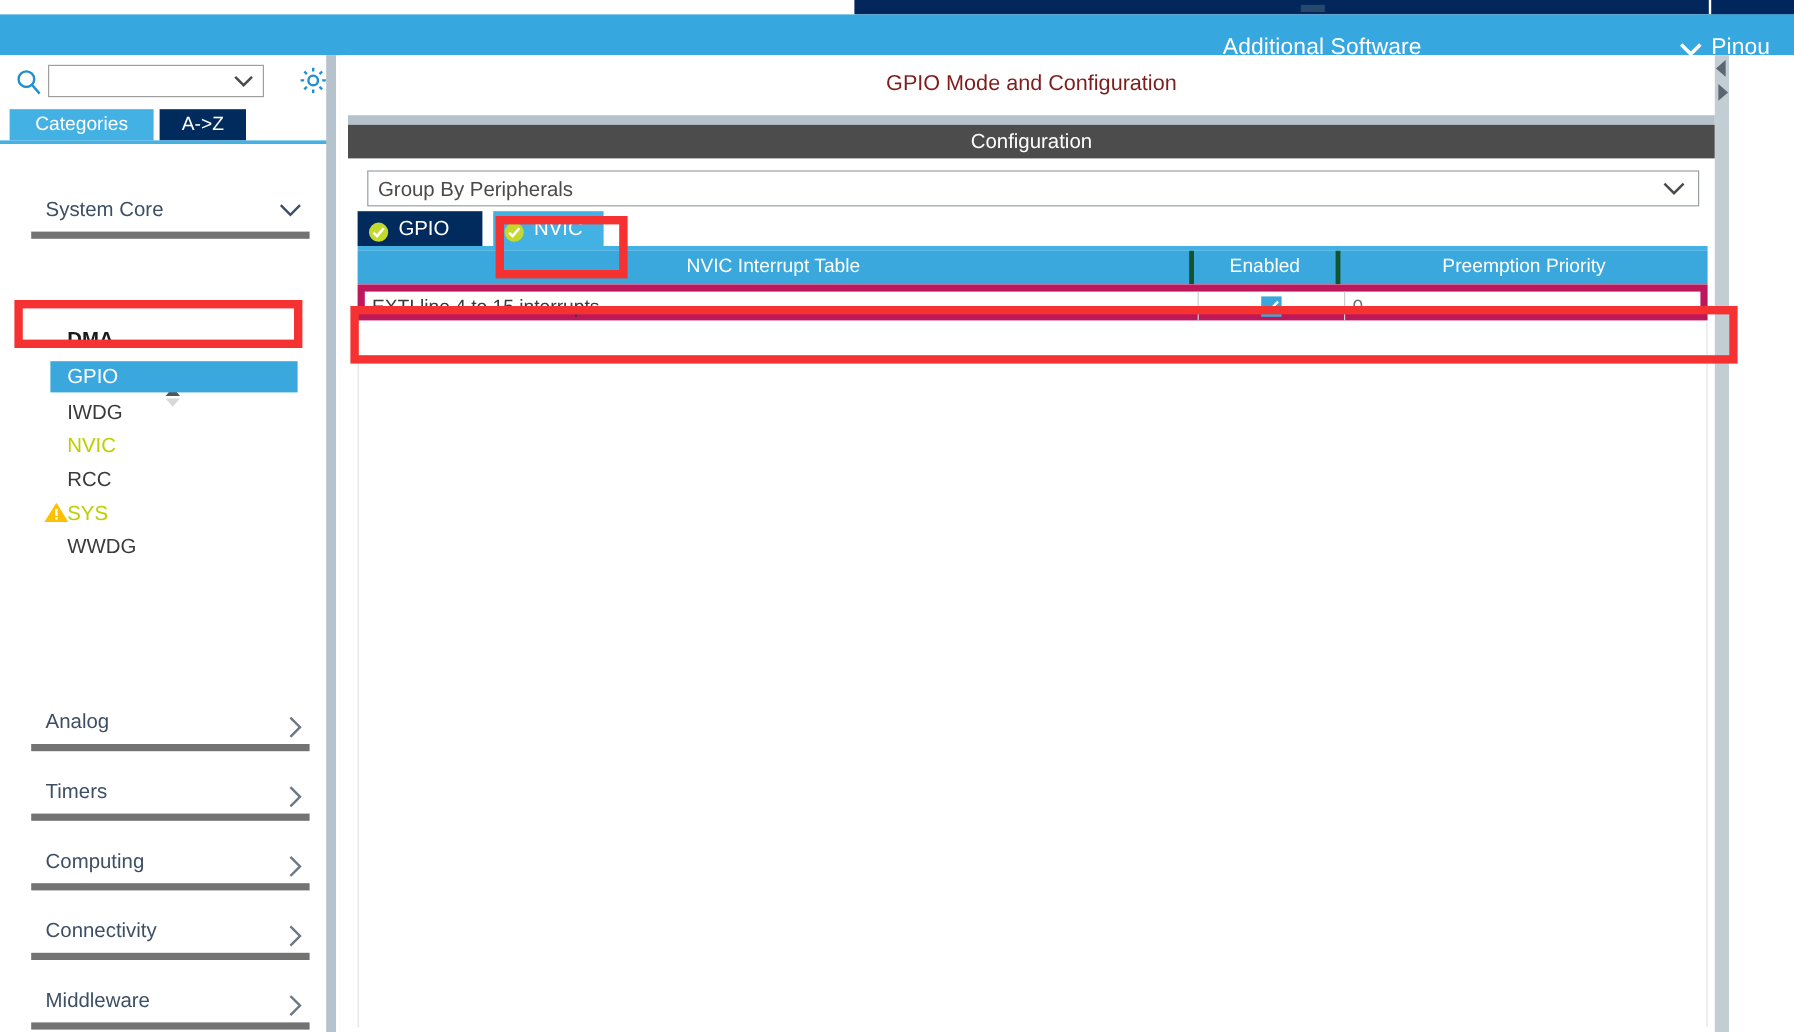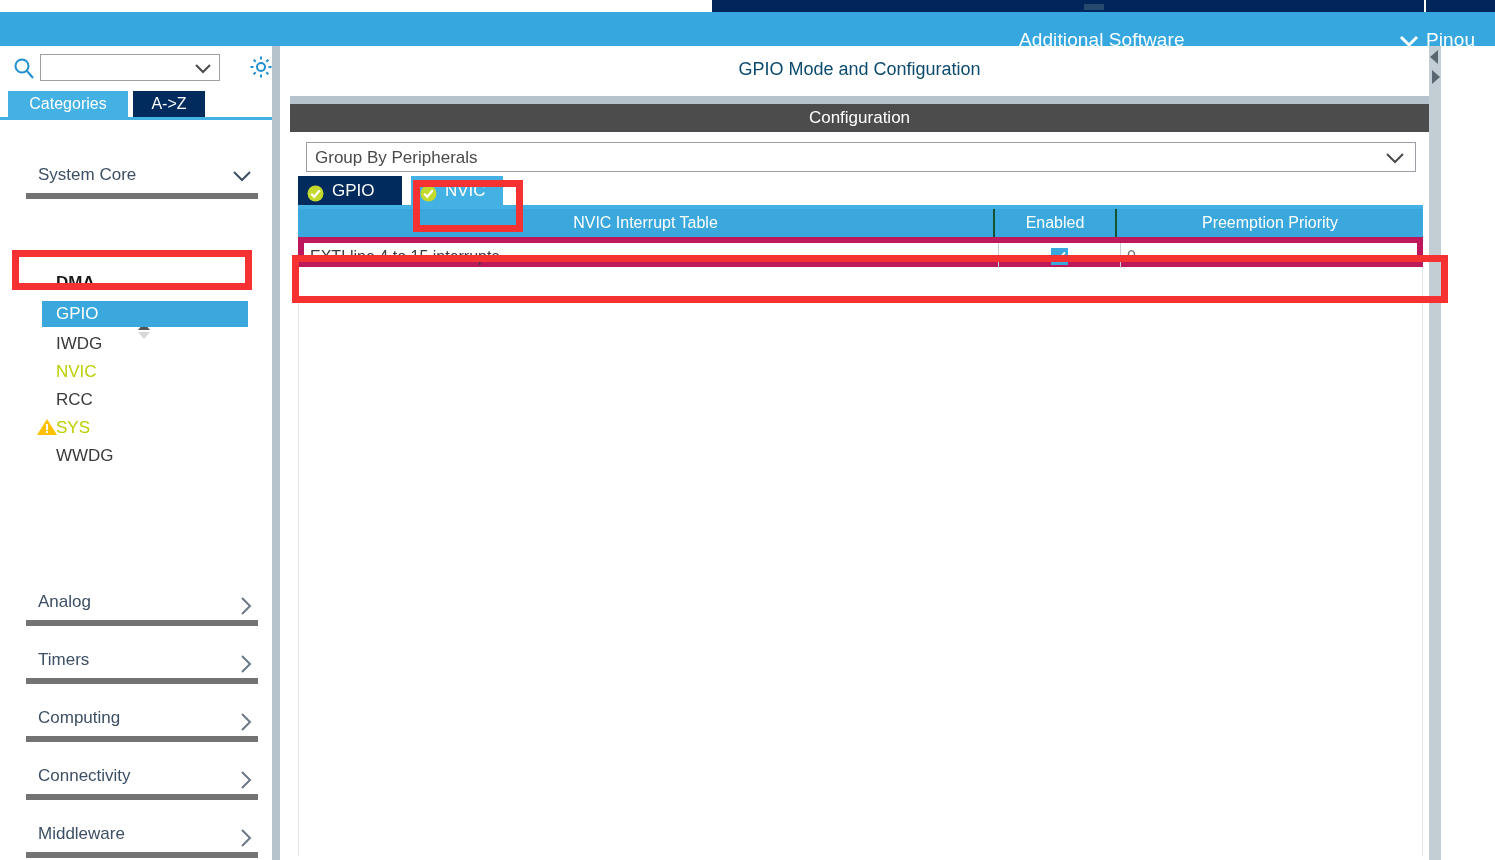--- a/index.html
+++ b/index.html
@@ -127,21 +127,21 @@
     position: absolute; left: 284px; top: 46px; width: 6px; height: 814px;
     background: #ffffff; border-left: 1px solid #dfe4e8;
   }
 
   .mode-title-bar {
     position: absolute; left: 6px; top: 4px; width: 1139px; height: 40px;
     background: #ffffff; border-bottom: 0;
   }
   .mode-title {
     position: absolute; left: 0; top: 9px; width: 1139px;
-    text-align: center; font-size: 18px; color: #0c4a6e;
+    text-align: center; font-size: 18px; color: #7f1d1d;
   }
   .mode-title-sep {
     position: absolute; left: 6px; top: 50px; width: 1139px; height: 8px;
     background: #b6c3cc;
   }
 
   .config-bar {
     position: absolute; left: 6px; top: 58px; width: 1139px; height: 28px;
     background: #4c4c4c;
   }
@@ -180,21 +180,21 @@
   .nvic-table {
     position: absolute; left: 14px; top: 163px; width: 1125px; height: 60px;
   }
   .nt-head {
     position: absolute; left: 0; top: 0; width: 1125px; height: 28px;
     background: #3aa8dc;
   }
   .nt-head .cell {
     position: absolute; top: 0; height: 28px; line-height: 28px;
     font-size: 16px; color: #ffffff; text-align: center;
-    border-right: 2px solid #14532d; overflow: hidden;
+    border-right: 4px solid #14532d; overflow: hidden;
   }
   #nthead-name { left: 0;    width: 697px; }
   #nthead-en   { left: 697px; width: 122px; }
   #nthead-pre  { left: 819px; width: 306px; border-right: none; }
 
   .nt-row {
     position: absolute; left: 0; top: 28px; width: 1125px; height: 30px;
     background: #ffffff; border: 6px solid #be185d;
   }
   .nt-row .cell {

